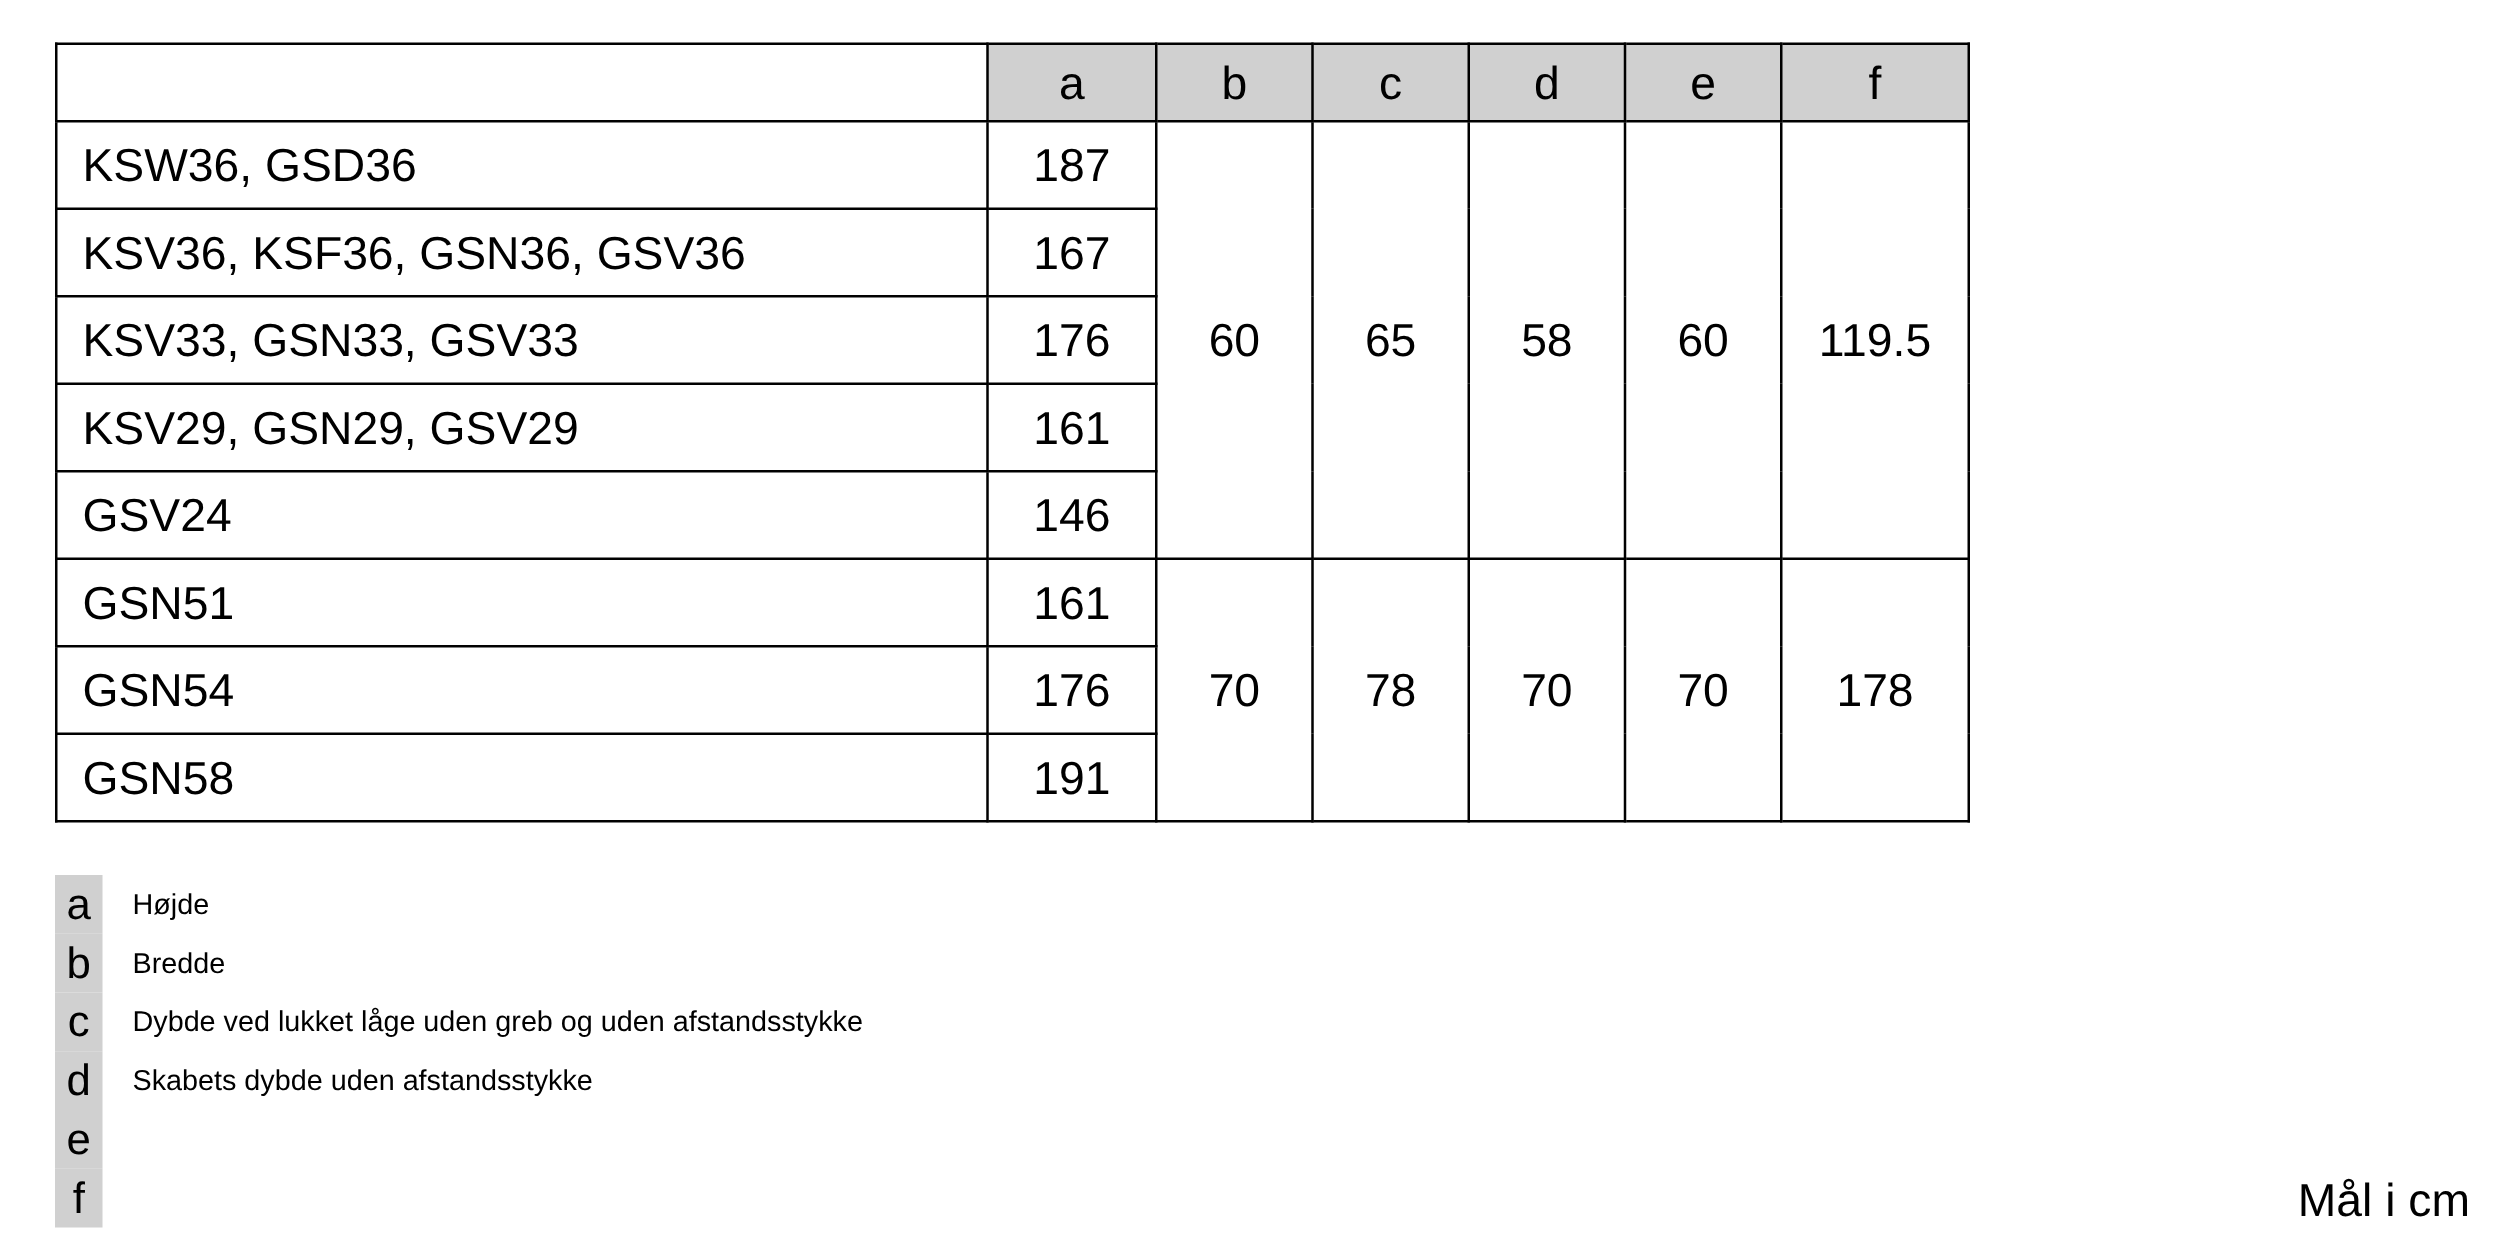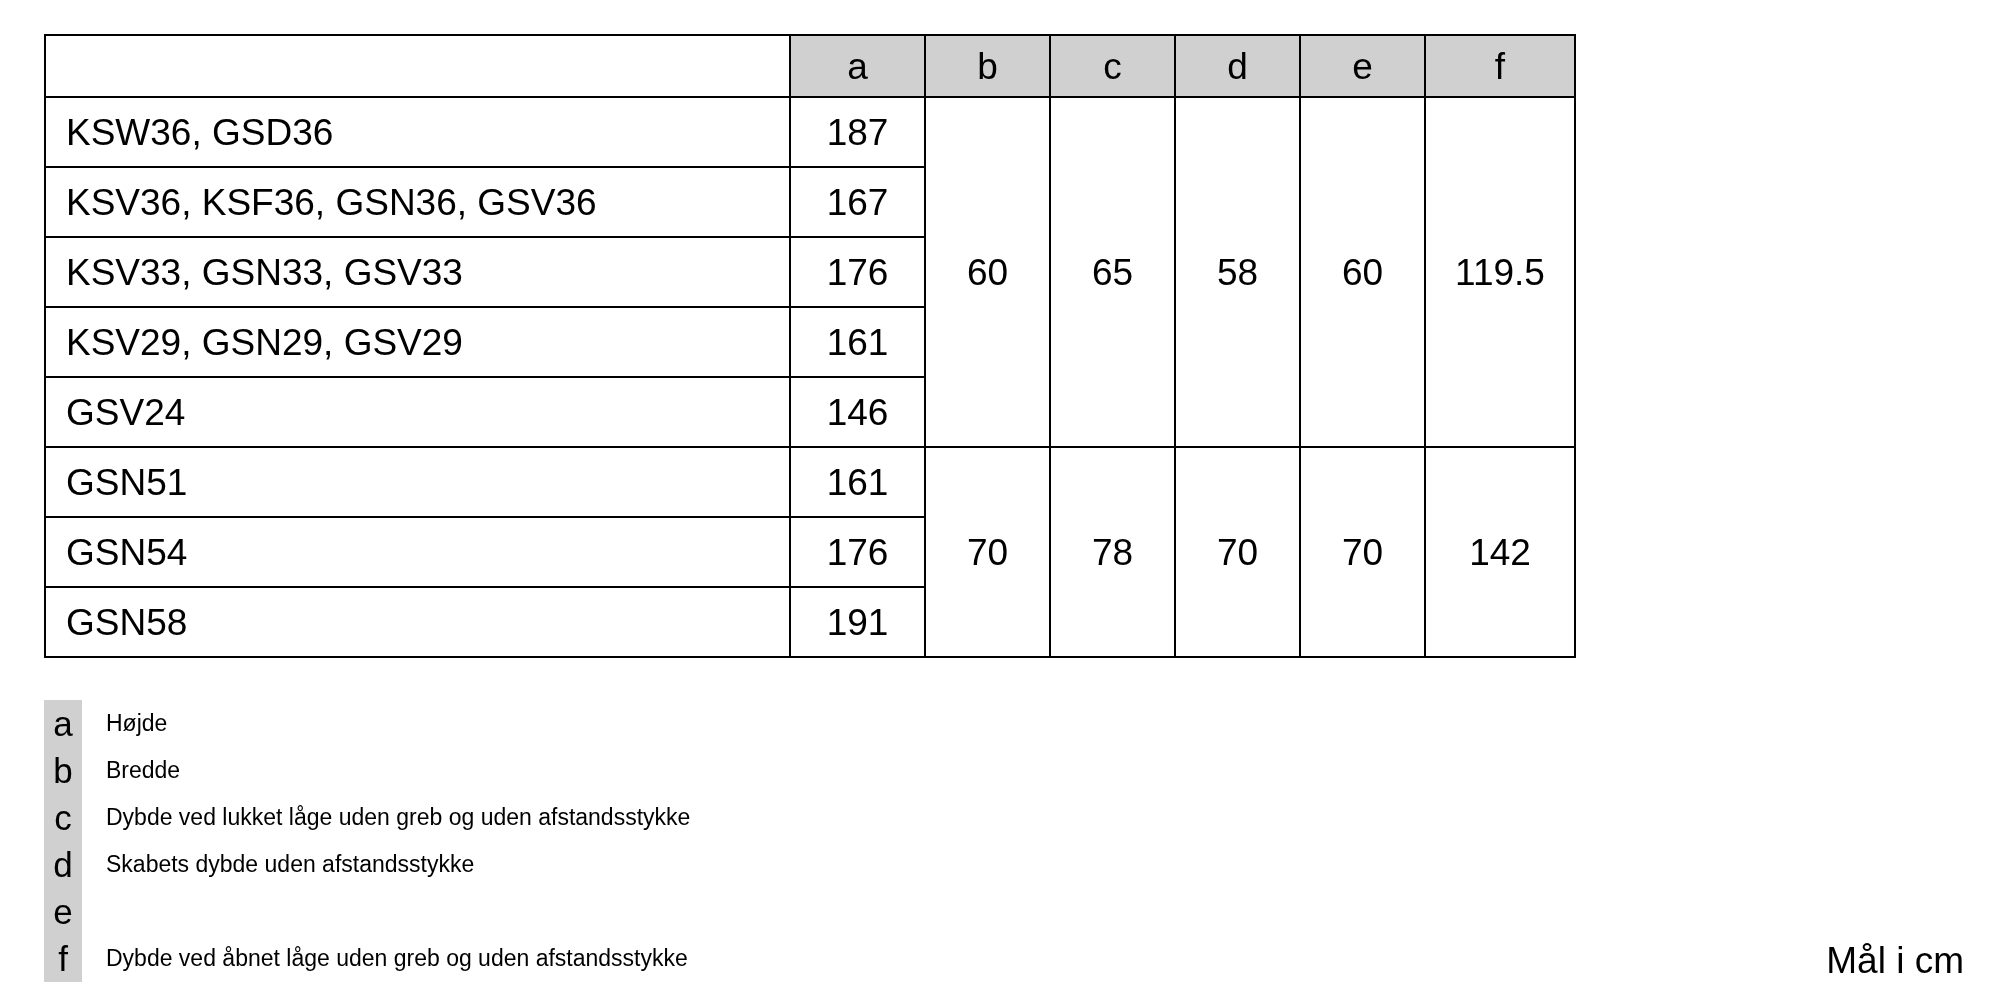--- a/index.html
+++ b/index.html
@@ -83,21 +83,21 @@
     height: 47px;
   }
   .legend-text {
     font-size: 23px;
     line-height: 47px;
     padding-left: 24px;
     white-space: nowrap;
   }
   .unit-note {
     position: absolute;
-    right: 36px;
+    right: 24px;
     bottom: 18px;
     font-size: 37px;
     line-height: 1.1;
     text-align: right;
   }
 </style>
 </head>
 <body>
 
 <div class="page">
@@ -141,21 +141,21 @@
         <td class="col-a">146</td>
       </tr>
 
       <tr class="group-sep">
         <td class="col-model">GSN51</td>
         <td class="col-a">161</td>
         <td class="col-b" rowspan="3">70</td>
         <td class="col-c" rowspan="3">78</td>
         <td class="col-d" rowspan="3">70</td>
         <td class="col-e" rowspan="3">70</td>
-        <td class="col-f" rowspan="3">142</td>
+        <td class="col-f" rowspan="3">178</td>
       </tr>
       <tr>
         <td class="col-model">GSN54</td>
         <td class="col-a">176</td>
       </tr>
       <tr>
         <td class="col-model">GSN58</td>
         <td class="col-a">191</td>
       </tr>
     </tbody>
@@ -176,19 +176,18 @@
     </div>
     <div class="legend-row">
       <div class="legend-key">d</div>
       <div class="legend-text">Skabets dybde uden afstandsstykke</div>
     </div>
     <div class="legend-row">
       <div class="legend-key">e</div>
     </div>
     <div class="legend-row">
       <div class="legend-key">f</div>
-      <div class="legend-text">Dybde ved åbnet låge uden greb og uden afstandsstykke</div>
     </div>
   </div>
 
   <div class="unit-note">Mål i cm</div>
 
 </div>
 
 </body></html>

